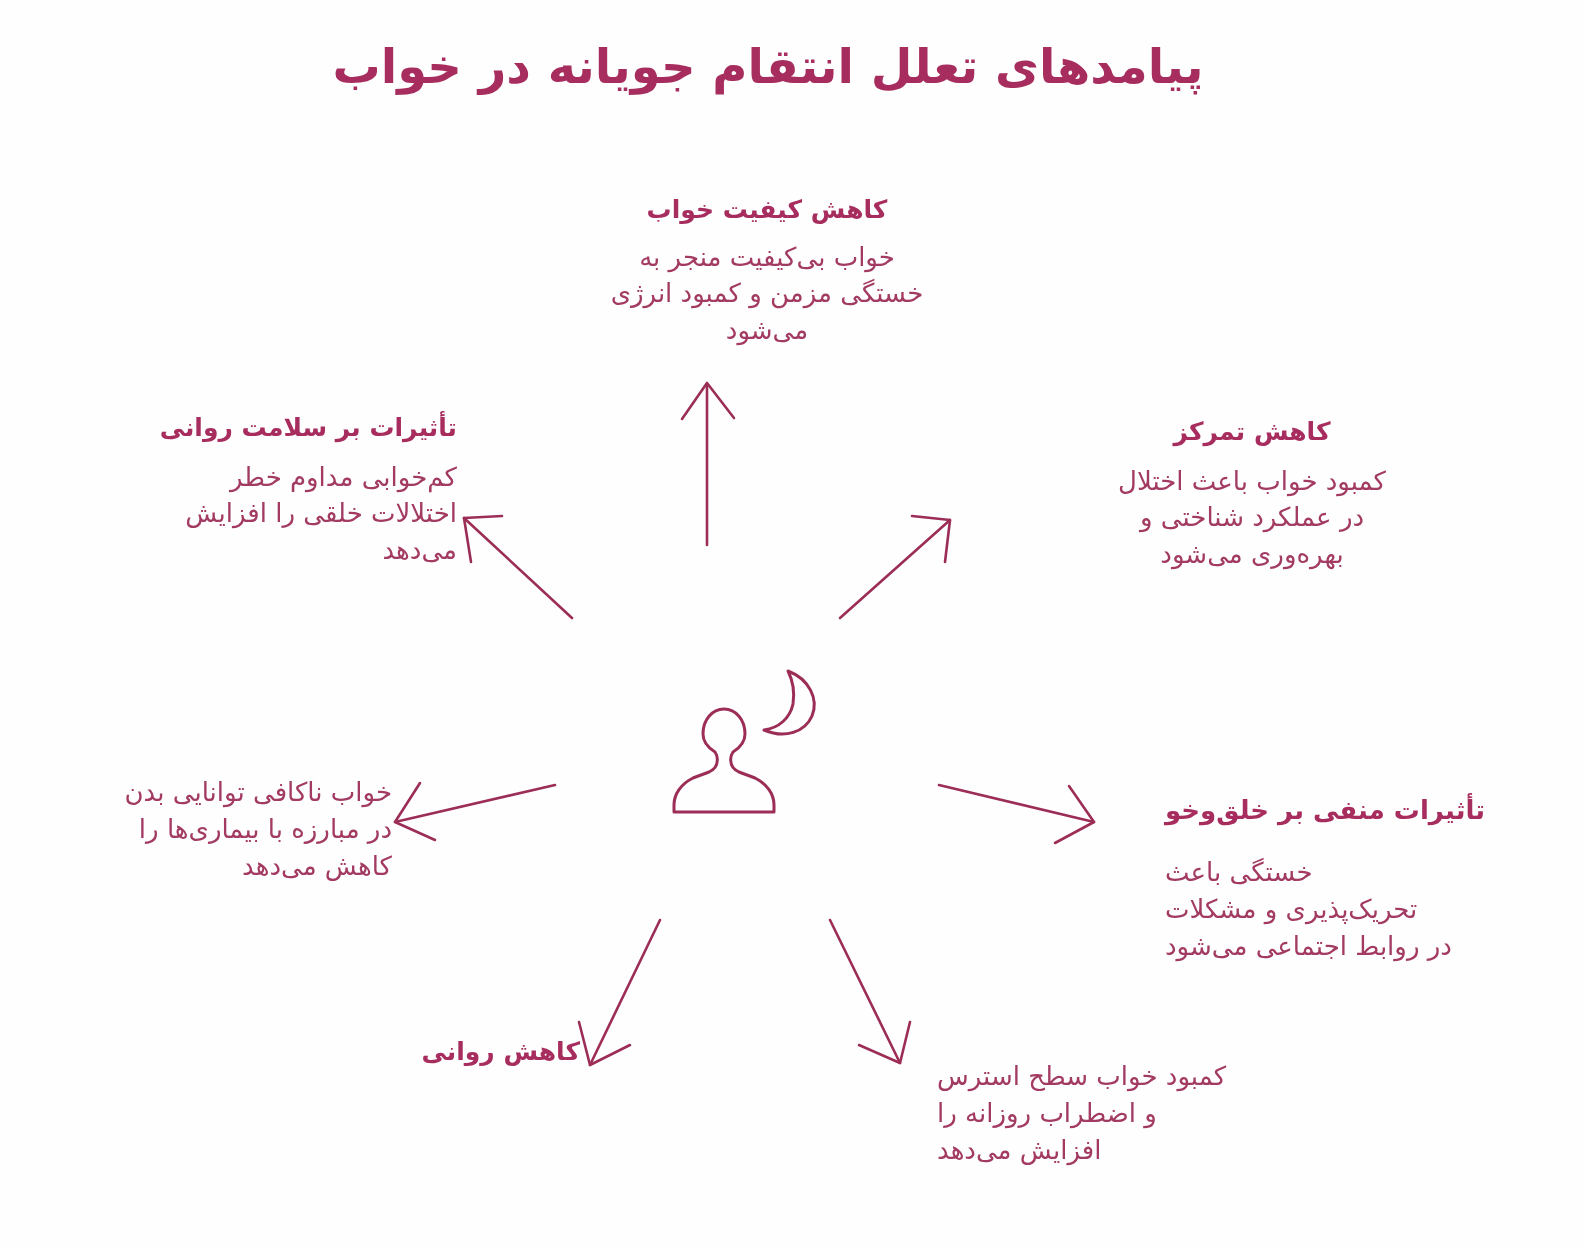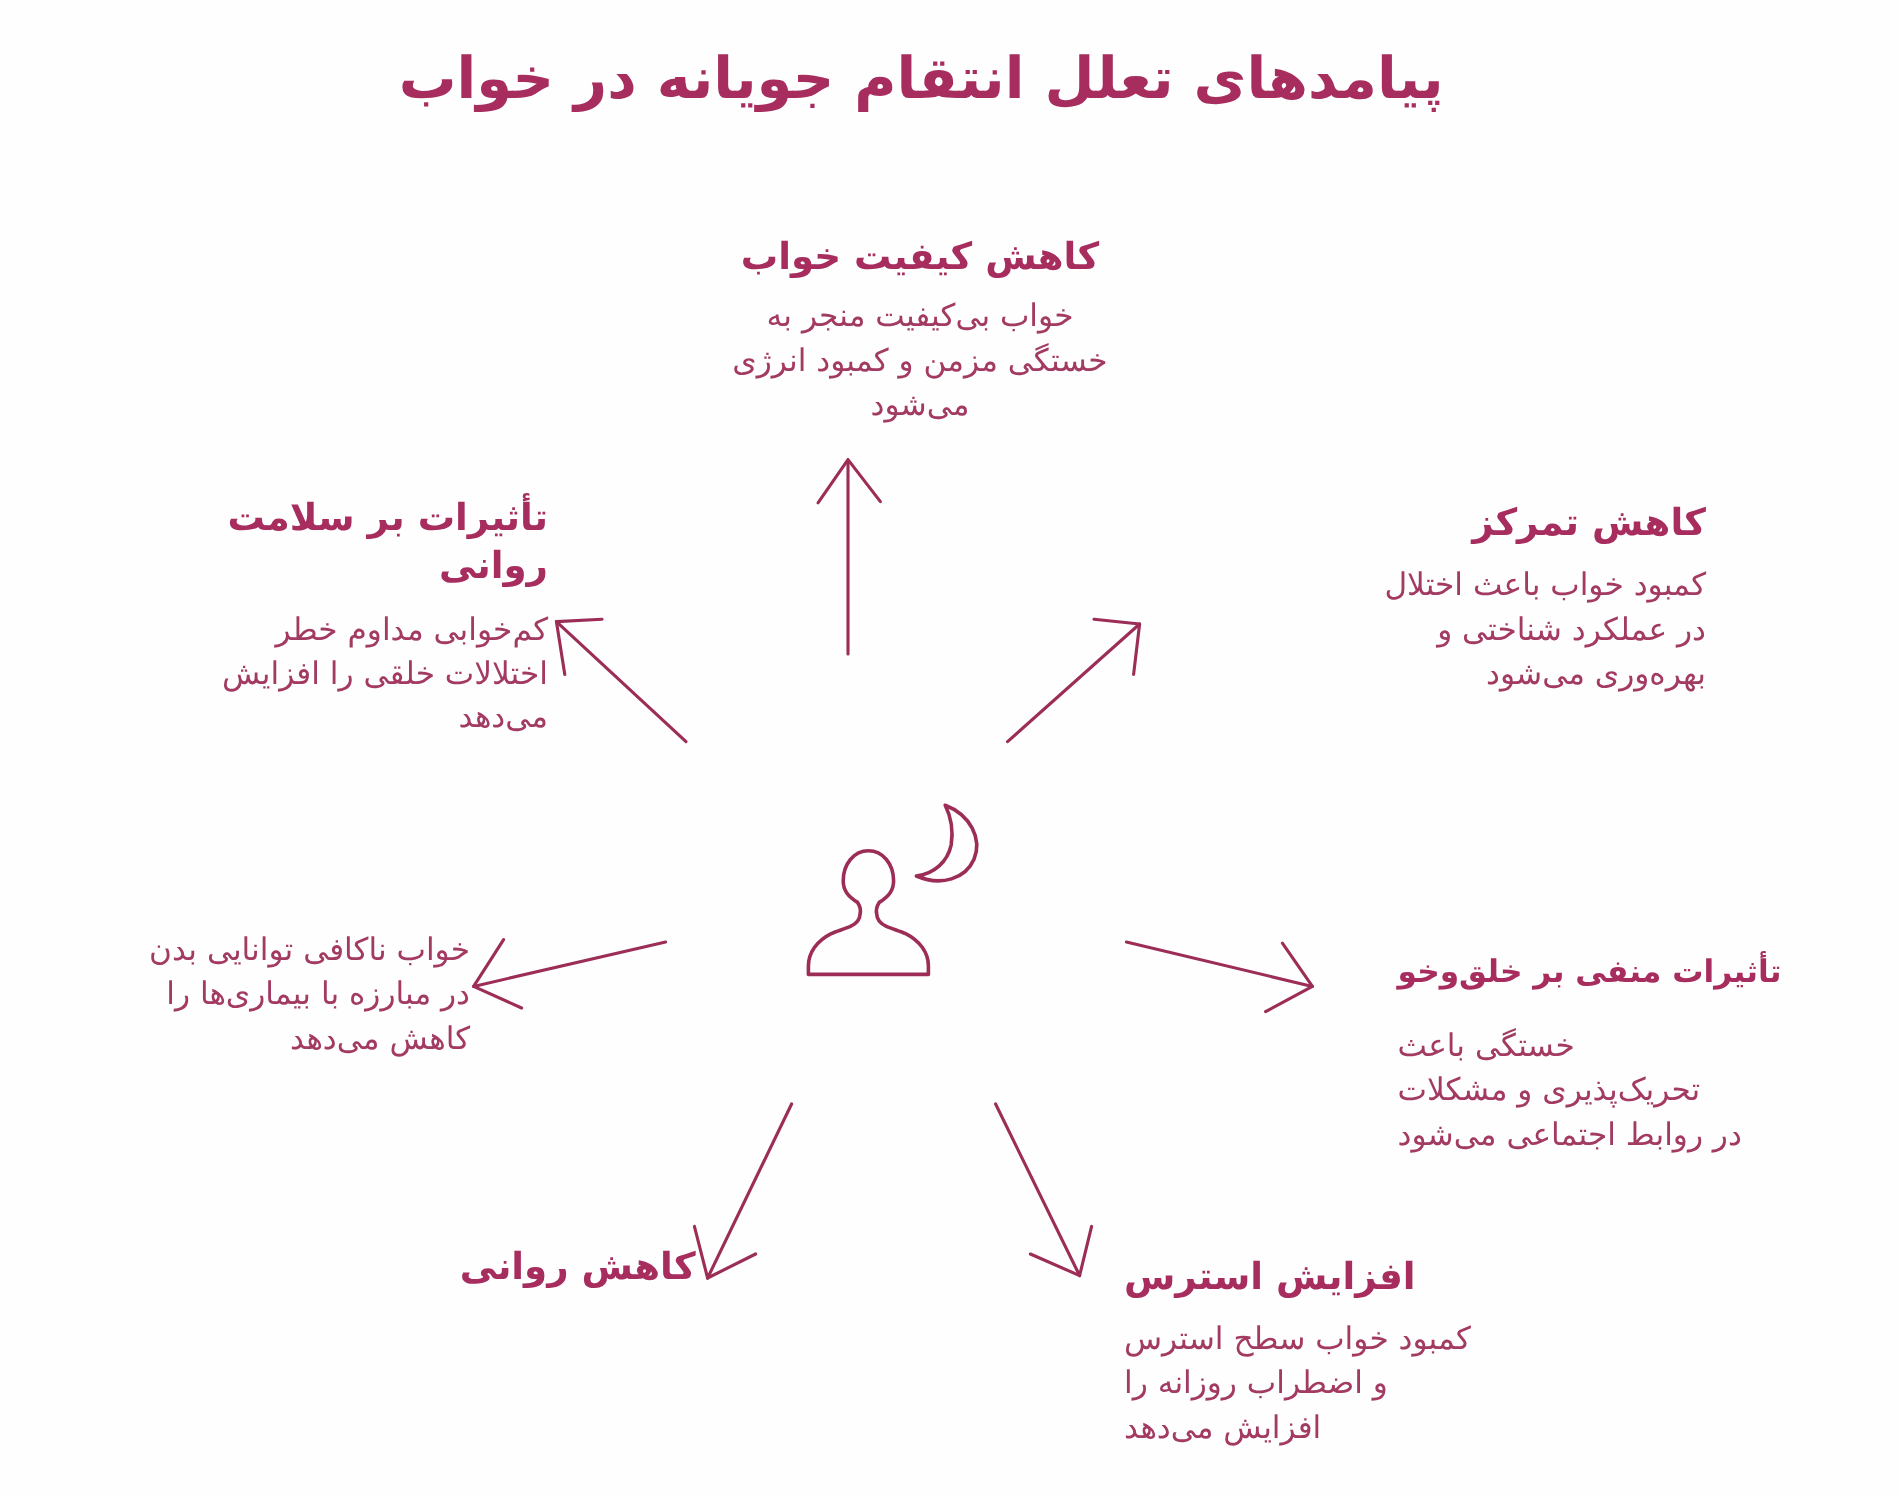--- a/index.html
+++ b/index.html
@@ -48,36 +48,36 @@
     fill: none;
     stroke: var(--stroke, #9c2d57);
     stroke-width: 3;
     stroke-linecap: round;
     stroke-linejoin: round;
   }
   .node {
     position: absolute;
   }
   .node-heading {
-    font-size: 31px;
+    font-size: 25px;
     font-weight: 700;
     line-height: 1.3;
     color: var(--accent, #a72d5e);
   }
   .node-desc {
     font-size: 26px;
     line-height: 1.42;
     margin-top: 14px;
     white-space: pre-line;
     color: var(--body, #a23a62);
   }
   .pos-top          { left: 610px;  top: 194px;  width: 410px; text-align: center; }
   .pos-top .node-desc { margin-top: 12px; }
   .pos-upper-left   { left: 165px;  top: 412px;  width: 340px; }
-  .pos-upper-right  { left: 1130px; top: 416px;  width: 340px; text-align: right; }
+  .pos-upper-right  { left: 1130px; top: 416px;  width: 340px; text-align: center; }
   .pos-mid-left     { left: 100px;  top: 760px;  width: 340px; text-align: right; }
   .pos-mid-right    { left: 1213px; top: 766px;  width: 340px; text-align: left; }
   .pos-mid-right .node-heading { font-size: 26px; margin-top: 28px; }
   .pos-mid-right .node-desc { margin-top: 26px; }
   .pos-bottom-left  { left: 288px;  top: 1036px; width: 340px; text-align: right; }
   .pos-bottom-right { left: 985px;  top: 1044px; width: 340px; text-align: left; }
 </style>
 </head>
 <body>
 
@@ -170,21 +170,20 @@
 در روابط اجتماعی می‌شود</div>
   </div>
 
   <div class="node pos-mid-left">
     <div class="node-desc">خواب ناکافی توانایی بدن
 در مبارزه با بیماری‌ها را
 کاهش می‌دهد</div>
   </div>
 
   <div class="node pos-bottom-right">
-    <div class="node-heading">افزایش استرس</div>
     <div class="node-desc">کمبود خواب سطح استرس
 و اضطراب روزانه را
 افزایش می‌دهد</div>
   </div>
 
   <div class="node pos-bottom-left">
     <div class="node-heading">کاهش روانی</div>
   </div>
 
 </div>

